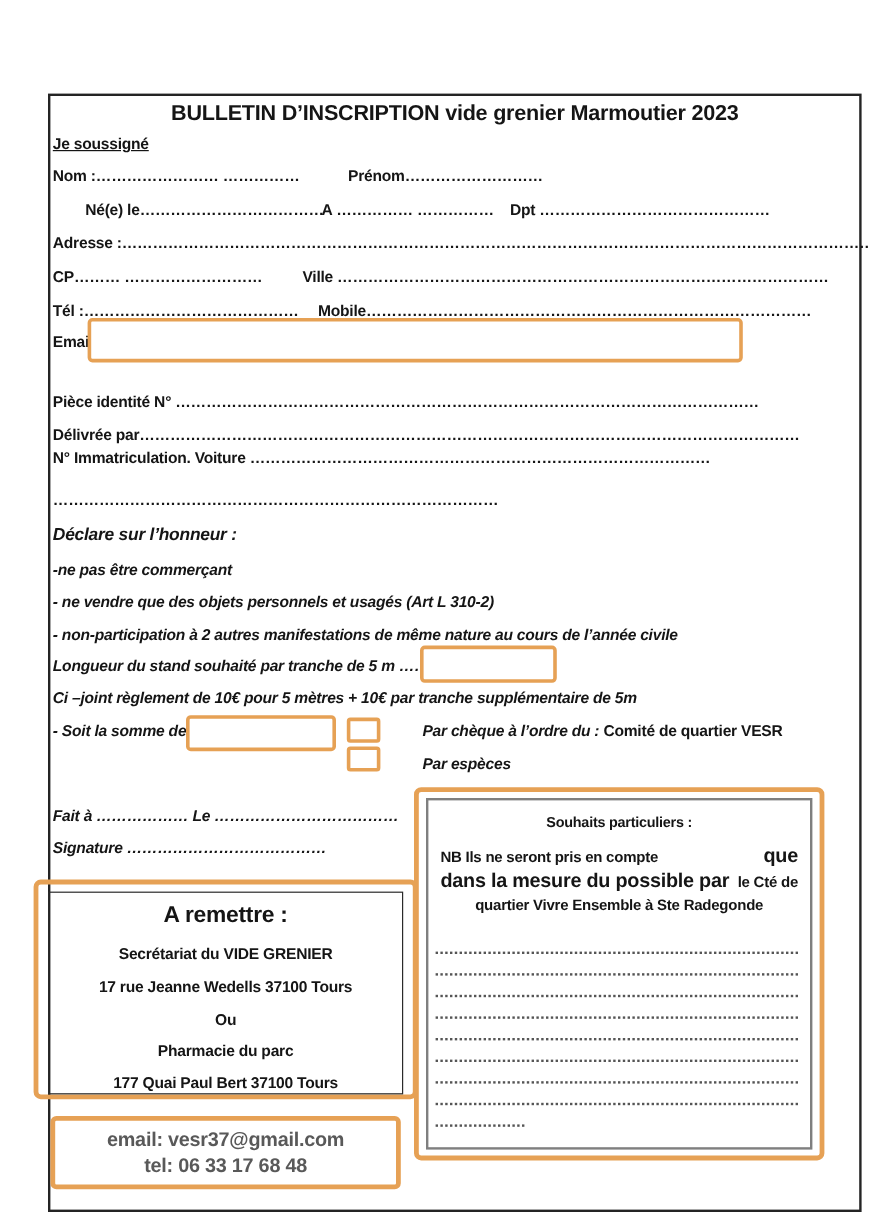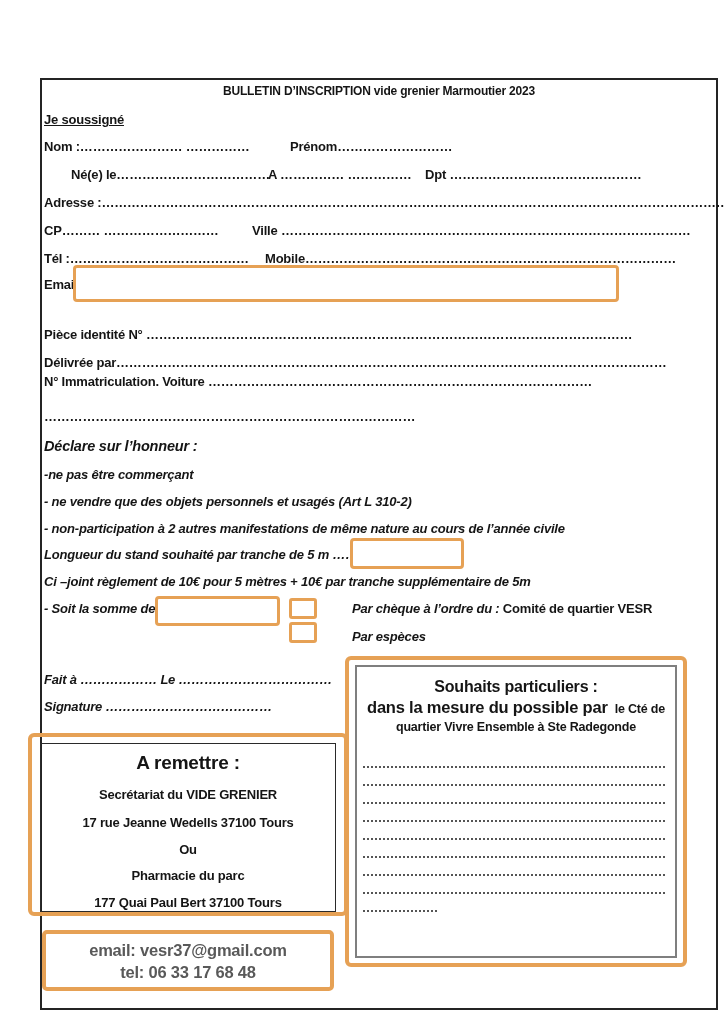--- a/index.html
+++ b/index.html
@@ -3,28 +3,28 @@
 <meta charset="utf-8">
 <style>
   * { margin:0; padding:0; box-sizing:border-box; }
   html,body { width:724px; height:1024px; background:#ffffff; }
   body { font-family:"Liberation Sans", sans-serif; font-weight:bold; color:#151515; }
   .page { position:relative; width:724px; height:1024px; background:#fff; overflow:hidden; }
   .abs { position:absolute; white-space:nowrap; }
   .txt { font-size:13px; font-weight:bold; letter-spacing:-0.2px; }
   .it  { font-style:italic; }
   .doc-border { position:absolute; left:40px; top:78px; width:678px; height:932px; border:2px solid #242424; }
-  .title { left:40px; top:84px; width:678px; text-align:center; font-size:12px; letter-spacing:-0.2px; }
+  .title { left:40px; top:84px; width:678px; text-align:center; font-size:18px; letter-spacing:-0.2px; }
   .underline { text-decoration:underline; }
   .obox { position:absolute; border:3px solid #E6A155; border-radius:4px; background:#ffffff; }
   .obox-clear { position:absolute; border:4px solid #E6A155; border-radius:6px; background:transparent; }
   .checkbox { position:absolute; width:28px; height:21px; border:3px solid #E6A155; border-radius:3px; background:#fff; }
   .souhaits-outer { left:345px; top:656px; width:342px; height:311px; }
   .souhaits-inner { margin:5px 6px; border:2px solid #7f7f7f; height:293px; background:#fff; overflow:hidden; }
-  .souhaits-head { text-align:center; font-size:16px; margin-top:11px; letter-spacing:-0.2px; }
+  .souhaits-head { text-align:center; font-size:12px; margin-top:11px; letter-spacing:-0.2px; }
   .srow { display:flex; justify-content:space-between; align-items:baseline; padding:0 10px; }
   .srow1 { margin-top:12px; }
   .srow2 { margin-top:2px; }
   .s-small { font-size:12.5px; letter-spacing:-0.2px; }
   .s-big { font-size:16.5px; letter-spacing:-0.2px; }
   .s-center { text-align:center; font-size:12.5px; margin-top:3px; letter-spacing:-0.2px; }
   .slines { margin:16px 10px 0 6px; }
   .sline { height:18px; border-bottom:2px dotted #555; }
   .sline-short { width:74px; }
   .remettre-outer { left:28px; top:733px; width:320px; height:183px; }
@@ -85,20 +85,24 @@
 
   <div class="abs txt" style="left:352px; top:601px;"><span class="it">Par chèque à l’ordre du : </span><span> Comité de quartier VESR</span></div>
   <div class="abs txt it" style="left:352px; top:629px;">Par espèces</div>
 
   <div class="abs txt it" style="left:44px; top:672px;">Fait à ………………  Le ………………………………</div>
   <div class="abs txt it" style="left:44px; top:699px;">Signature     …………………………………</div>
 
   <div class="obox-clear souhaits-outer">
     <div class="souhaits-inner">
       <div class="souhaits-head">Souhaits particuliers :</div>
+      <div class="srow srow1">
+        <span class="s-small">NB  Ils ne seront pris en compte</span>
+        <span class="s-big">que</span>
+      </div>
       <div class="srow srow2">
         <span class="s-big">dans la mesure du possible par</span>
         <span class="s-small">le Cté de</span>
       </div>
       <div class="s-center">quartier Vivre Ensemble à Ste Radegonde</div>
       <div class="slines">
         <div class="sline"></div>
         <div class="sline"></div>
         <div class="sline"></div>
         <div class="sline"></div>

